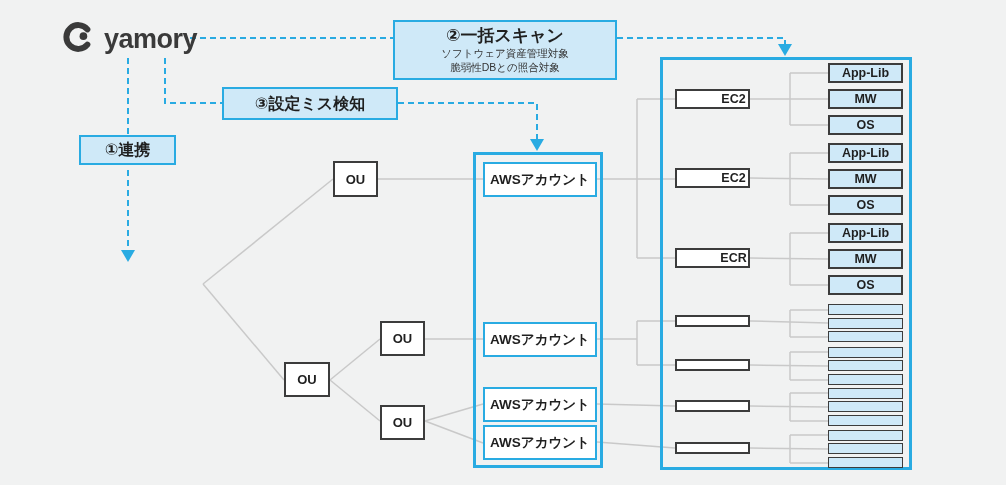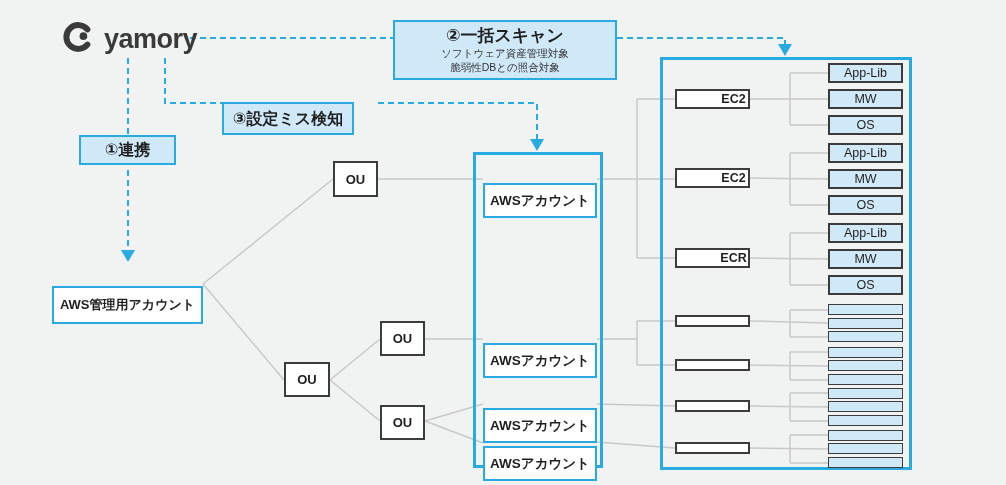--- a/index.html
+++ b/index.html
@@ -33,21 +33,21 @@
     color:var(--text-dark);
     display:flex;flex-direction:column;align-items:center;justify-content:center;
     text-align:center;
   }
   .step-title{font-weight:bold;font-size:16px;line-height:1.2}
   .step-title.lg{font-size:17px}
   .step-sub{font-size:10.5px;color:#333;line-height:1.25;margin-top:1px}
 
   .white-blue-box{
     background:#ffffff;border:2px solid var(--accent-blue);color:var(--text-dark);
-    display:flex;align-items:center;justify-content:center;font-weight:bold;margin-top:21px;
+    display:flex;align-items:center;justify-content:center;font-weight:bold;
   }
   .mgmt{font-size:13px}
   .acct{font-size:13.5px}
 
   .ou-box{
     background:#ffffff;border:2px solid var(--dark-border);color:var(--text-dark);
     display:flex;align-items:center;justify-content:center;font-weight:bold;font-size:13px;
   }
 
   .frame{
@@ -55,21 +55,21 @@
   }
 
   .res-box{
     background:#ffffff;border:2px solid var(--dark-border);color:var(--text-dark);
     display:flex;align-items:center;justify-content:center;font-weight:bold;font-size:12.5px;padding-left:42px;
   }
   .res-blank{height:12px}
 
   .comp-box{
     background:var(--light-blue-fill);border:2px solid var(--dark-border);color:var(--text-dark);
-    display:flex;align-items:center;justify-content:center;font-weight:normal;font-size:12.5px;
+    display:flex;align-items:center;justify-content:center;font-weight:bold;font-size:12.5px;
   }
   .comp-blank{height:11px;border-width:1.5px}
 </style>
 </head>
 <body>
 
 <div class="canvas">
 
   <svg class="connectors" viewBox="0 0 1006 485" xmlns="http://www.w3.org/2000/svg">
 
@@ -145,29 +145,28 @@
   <div class="abs logo" style="left:63px;top:20px;height:38px">
     <span>
       <svg width="34" height="34" viewBox="0 0 40 40" xmlns="http://www.w3.org/2000/svg">
         <path d="M 28.7 11 A 14 14 0 1 0 28.7 29" stroke="#3a3a3a" stroke-width="7" fill="none" stroke-linecap="round"></path>
         <circle cx="24" cy="19" r="4.5" fill="#3a3a3a"></circle>
       </svg>
     </span>
     <span class="logo-text">yamory</span>
   </div>
 
-  <div class="abs step-box" style="left:222px;top:102px;width:132px;height:33px">
+  <div class="abs step-box" style="left:222px;top:87px;width:176px;height:33px">
     <div class="step-title">③設定ミス検知</div>
   </div>
 
   <div class="abs step-box" style="left:79px;top:135px;width:97px;height:30px">
     <div class="step-title">①連携</div>
   </div>
 
-  <div class="abs white-blue-box mgmt" style="left:52px;top:265px;width:151px;height:38px">AWS管理用アカウント</div>
 
   <div class="abs ou-box" style="left:333px;top:161px;width:45px;height:36px">OU</div>
   <div class="abs ou-box" style="left:284px;top:362px;width:46px;height:35px">OU</div>
   <div class="abs ou-box" style="left:380px;top:321px;width:45px;height:35px">OU</div>
   <div class="abs ou-box" style="left:380px;top:405px;width:45px;height:35px">OU</div>
 
   <div class="abs frame" style="left:473px;top:152px;width:130px;height:316px"></div>
   <div class="abs white-blue-box acct" style="left:483px;top:162px;width:114px;height:35px">AWSアカウント</div>
   <div class="abs white-blue-box acct" style="left:483px;top:322px;width:114px;height:35px">AWSアカウント</div>
   <div class="abs white-blue-box acct" style="left:483px;top:387px;width:114px;height:35px">AWSアカウント</div>

